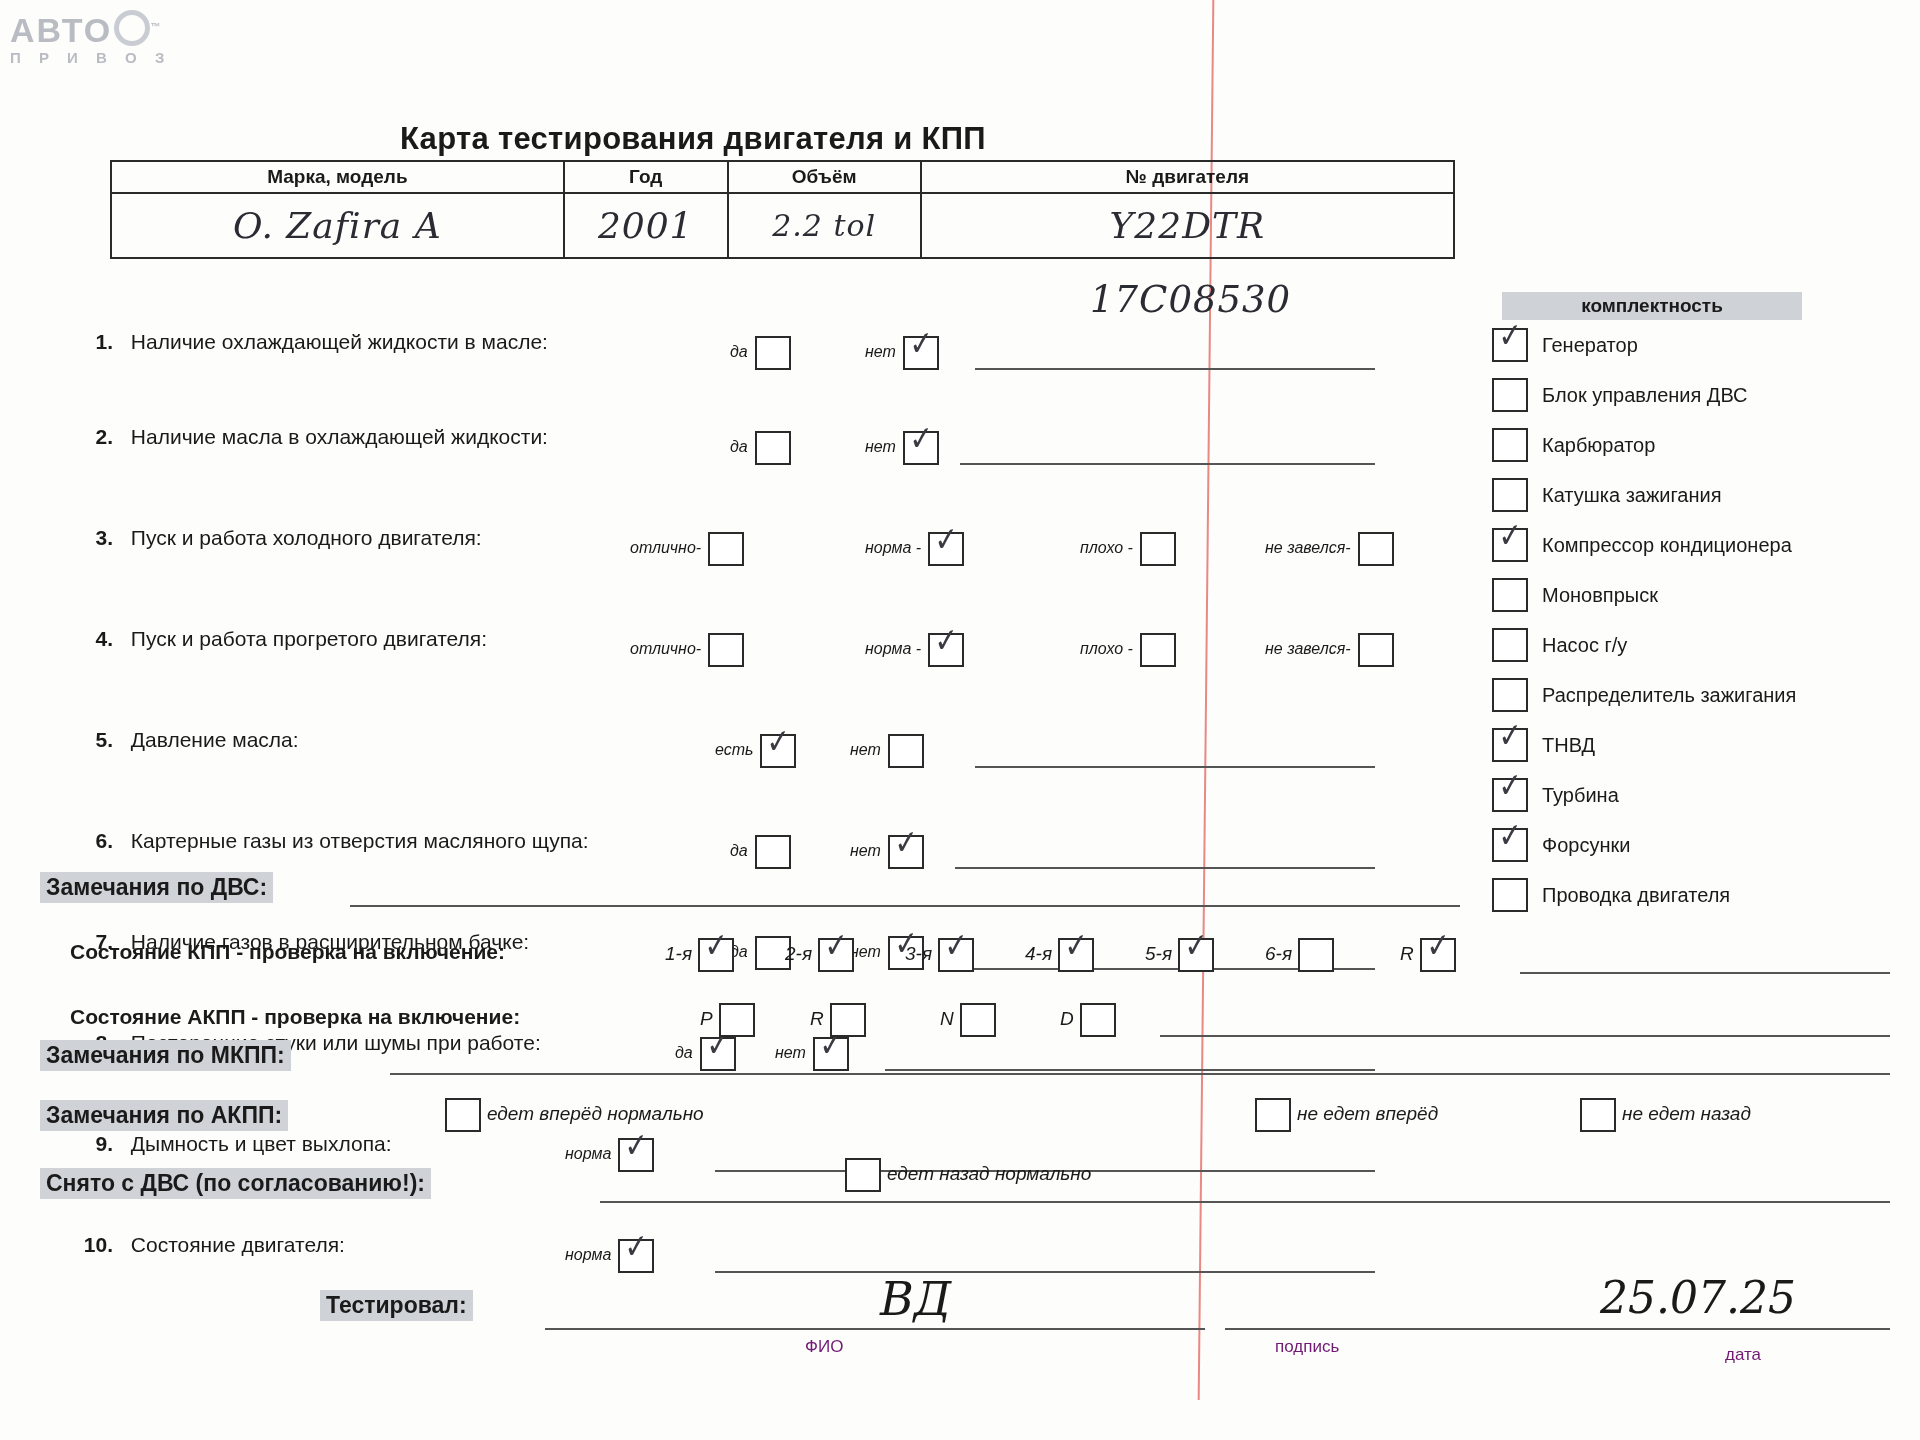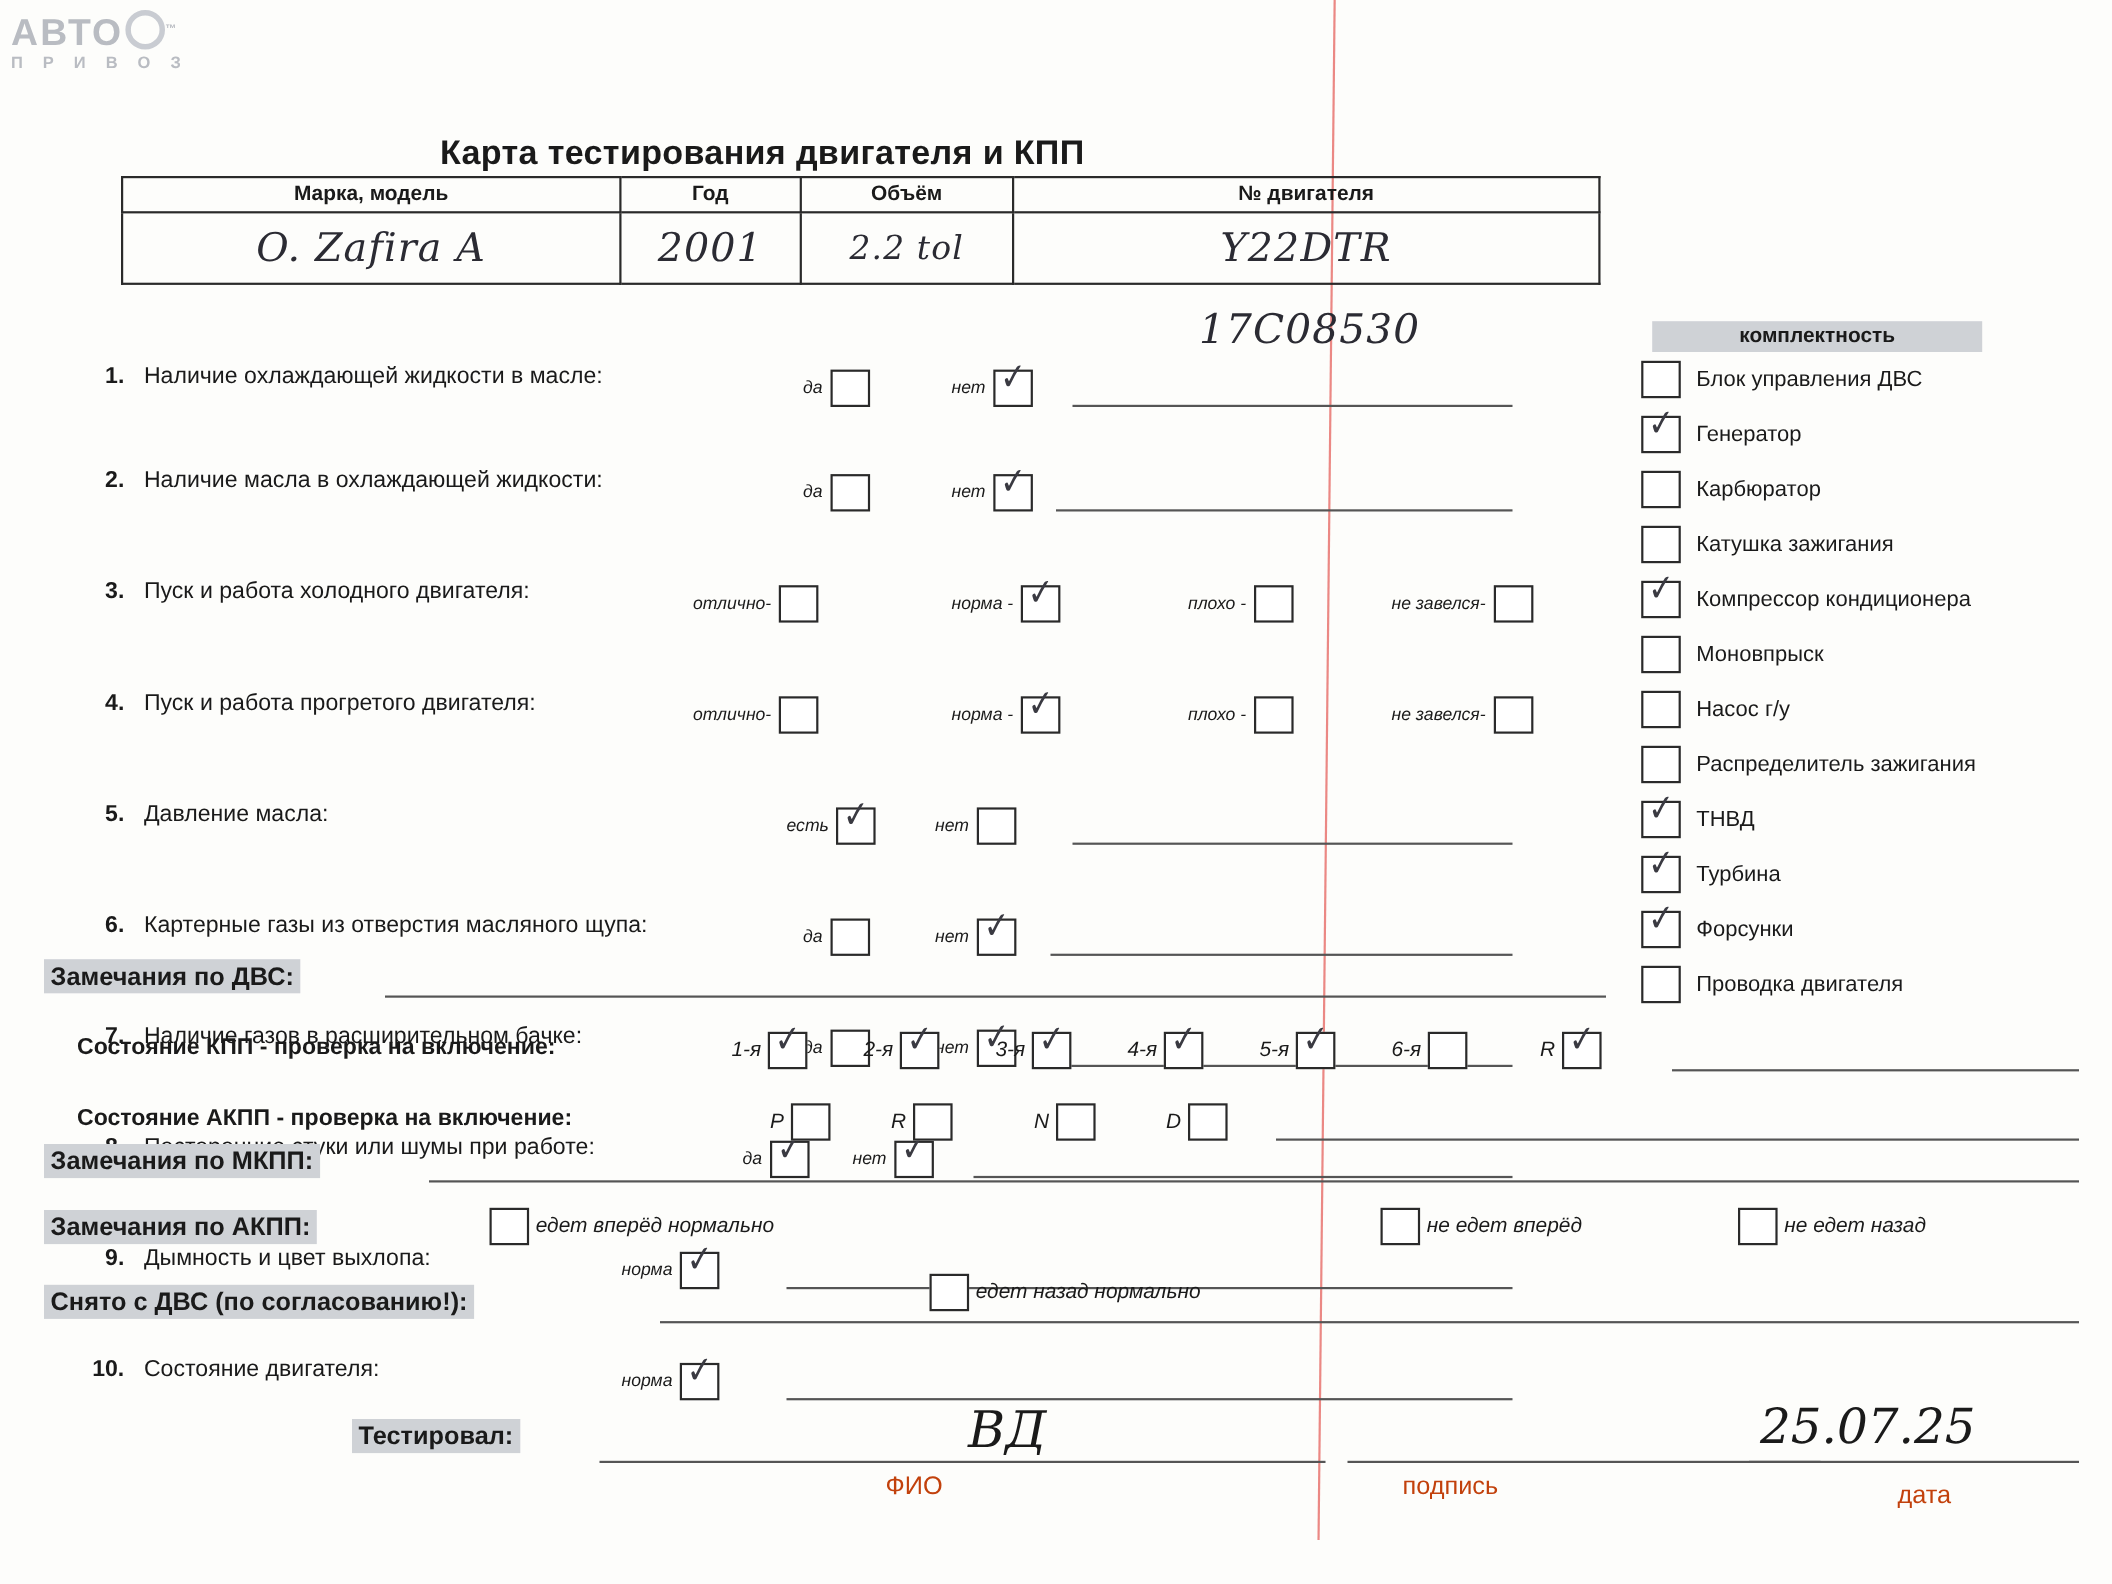--- a/index.html
+++ b/index.html
@@ -240,22 +240,22 @@
     font-size: 21px;
   }
   .gear {
     position: absolute;
     font-size: 19px;
     font-style: italic;
   }
   .gear .cb { margin-left: 6px; }
   .footer-label {
     position: absolute;
-    font-size: 23px;
-    color: #c2410c;
+    font-size: 17px;
+    color: #701a75;
   }
   .sig {
     position: absolute;
     font-family: "DejaVu Serif", serif;
     font-style: italic;
   }
 </style>
 </head>
 <body>
 
@@ -369,26 +369,26 @@
       <span class="q">Состояние двигателя:</span>
       <span class="opt" style="left:490px;top:6px"><span>норма</span><span class="cb checked"></span></span>
       <div class="rule" style="left:640px;top:38px;width:660px"></div>
     </div>
 
   </div>
 
   <div class="kompl">
     <div class="kompl-title">комплектность</div>
     <div class="kompl-item">
-        <span class="cb"></span>
-        <span>Блок управления ДВС</span>
-      </div>
-    <div class="kompl-item">
         <span class="cb checked"></span>
         <span>Генератор</span>
+      </div>
+    <div class="kompl-item">
+        <span class="cb"></span>
+        <span>Блок управления ДВС</span>
       </div>
     <div class="kompl-item">
         <span class="cb"></span>
         <span>Карбюратор</span>
       </div>
     <div class="kompl-item">
         <span class="cb"></span>
         <span>Катушка зажигания</span>
       </div>
     <div class="kompl-item">

